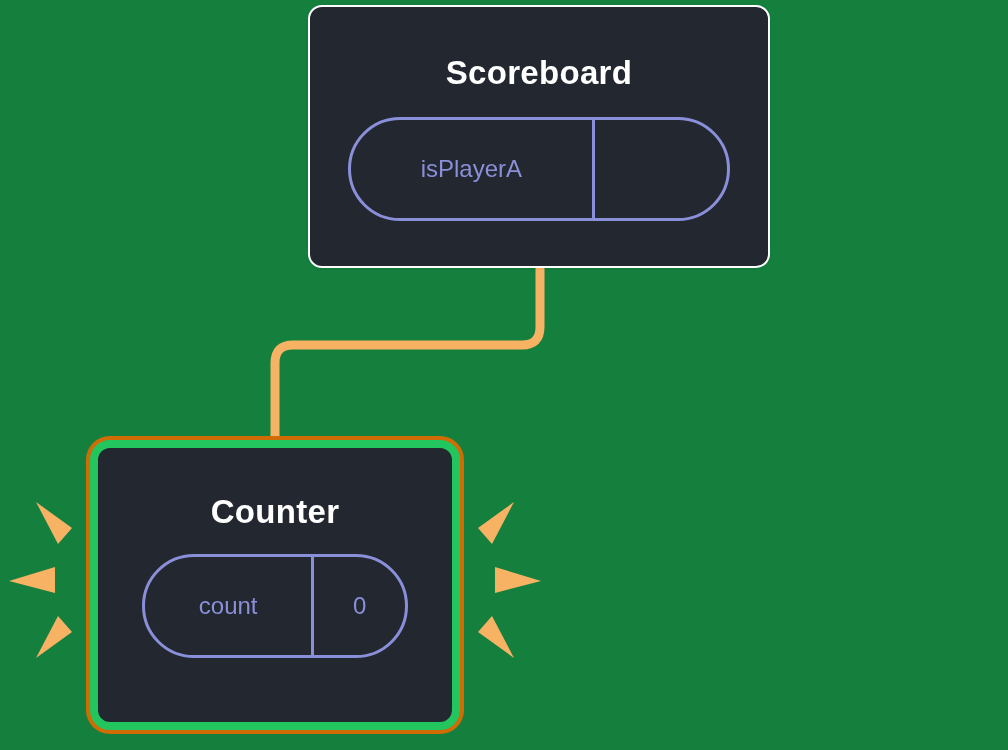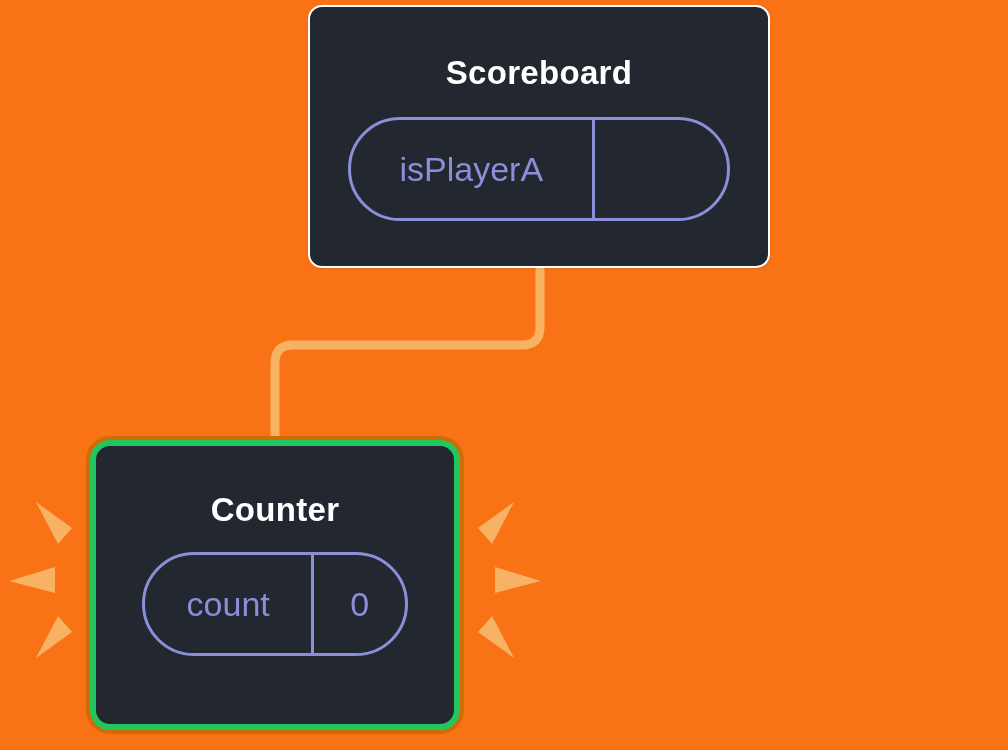--- a/index.html
+++ b/index.html
@@ -5,21 +5,21 @@
   html, body {
     margin: 0;
     padding: 0;
     background: #ffffff;
     font-family: "Liberation Sans", sans-serif;
   }
   .canvas {
     position: relative;
     width: 1008px;
     height: 750px;
-    background: #f97316;
+    background: #15803d;
     overflow: hidden;
     text-decoration: underline;
   }
 
   
   .card {
     position: absolute;
     background: #23272f;
     border-radius: 14px;
     box-sizing: border-box;
@@ -35,21 +35,21 @@
     padding-top: 46px;
     border: 2px solid #ffffff;
     box-shadow: 0 1px 3px rgba(0,0,0,0.08);
   }
   .card-counter {
     left: 90px;
     top: 440px;
     width: 370px;
     height: 290px;
     padding-top: 44px;
-    border: 6px solid #22c55e;
+    border: 8px solid #22c55e;
     border-radius: 20px;
     box-shadow: 0 0 0 4px #cf6d04;
   }
   .card-title {
     color: #ffffff;
     font-size: 33px;
     font-weight: 700;
     line-height: 40px;
     letter-spacing: 0.3px;
   }
@@ -57,21 +57,21 @@
   
   .state-pill {
     margin-top: 24px;
     height: 104px;
     border: 3px solid #8a8fd9;
     border-radius: 60px;
     box-sizing: border-box;
     display: flex;
     align-items: stretch;
     color: #8a8fd9;
-    font-size: 34px;
+    font-size: 24px;
   }
   .pill-scoreboard { width: 382px; }
   .pill-counter    { width: 266px; margin-top: 22px; }
   .pill-key {
     flex: 0 0 64%;
     display: flex;
     align-items: center;
     justify-content: center;
     border-right: 3px solid #8a8fd9;
   }

